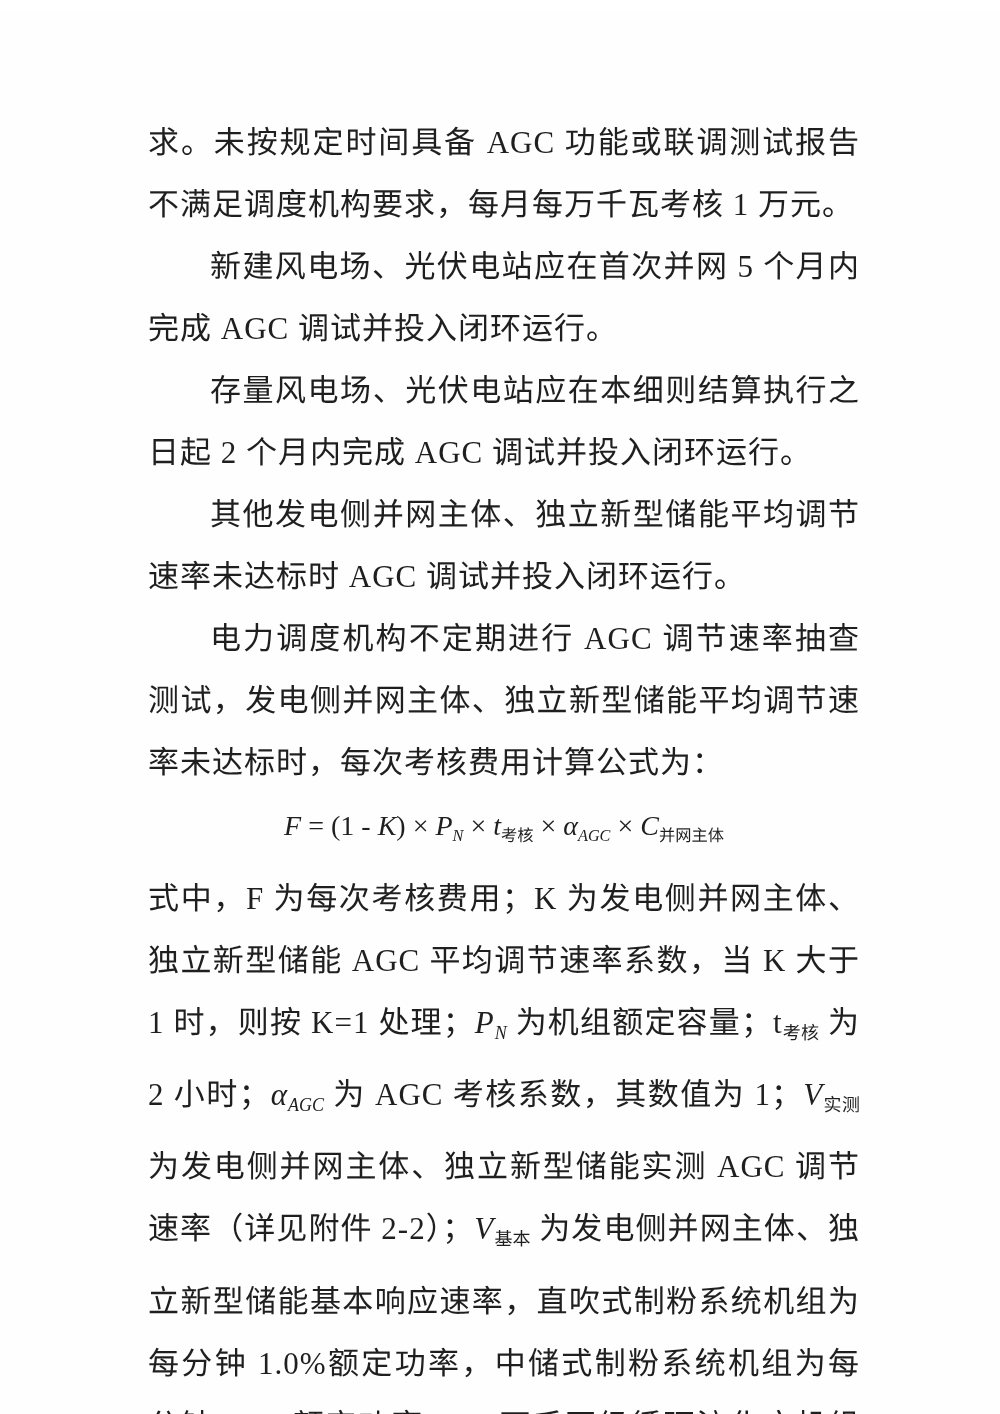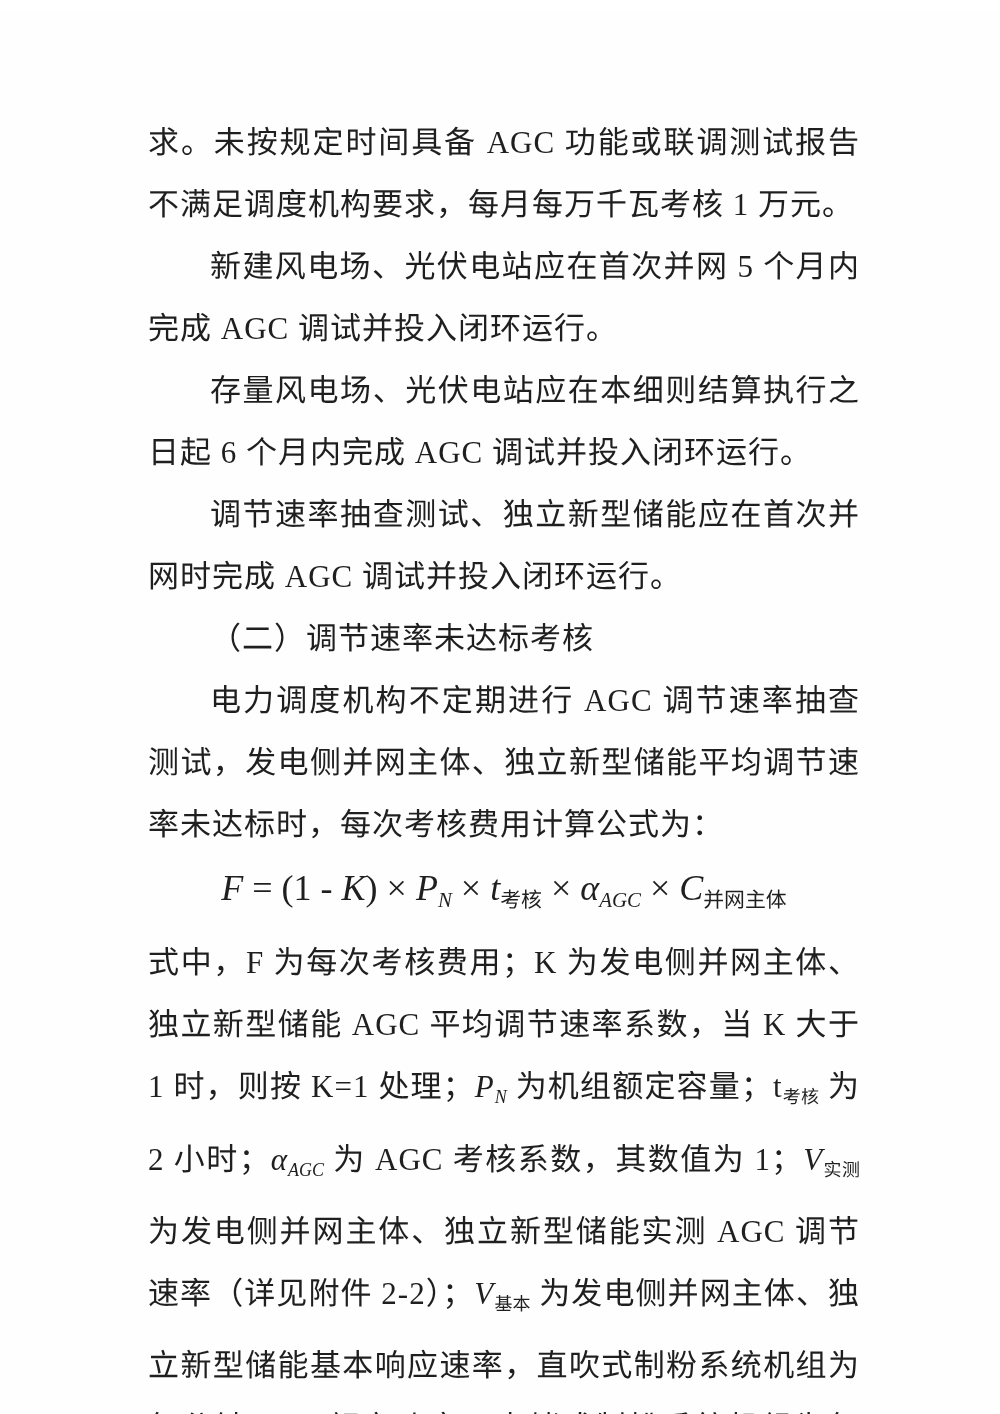--- a/index.html
+++ b/index.html
@@ -31,21 +31,21 @@
     letter-spacing: 1px;
   }
   .para.indent {
     text-indent: 2em;
   }
   .heading {
     font-weight: normal; 
   }
   .formula {
     margin: 0;
-    font-size: 36px;
+    font-size: 28px;
     line-height: 64px;
     text-align: center;
     font-family: "Liberation Serif", "DejaVu Serif", serif;
   }
   .formula.tall {
     line-height: 58px;
     padding: 14px 0 18px 0;
   }
   .seg-italic {
     font-style: italic;
@@ -74,20 +74,19 @@
     padding: 0 2px;
   }
 </style>
 </head>
 <body>
 
 <div class="page" style="background: rgb(254, 254, 254);">
   <main class="content" id="doc-content" style="color: rgb(31, 31, 31);">
       <p class="para">求。未按规定时间具备 AGC 功能或联调测试报告不满足调度机构要求，每月每万千瓦考核 1 万元。</p>
       <p class="para indent">新建风电场、光伏电站应在首次并网 5 个月内完成 AGC 调试并投入闭环运行。</p>
-      <p class="para indent">存量风电场、光伏电站应在本细则结算执行之日起 6 个月内完成 AGC 调试并投入闭环运行。</p>
-      <p class="para indent">调节速率抽查测试、独立新型储能应在首次并网时完成 AGC 调试并投入闭环运行。</p>
-      <p class="para indent heading">（二）调节速率未达标考核</p>
+      <p class="para indent">存量风电场、光伏电站应在本细则结算执行之日起 2 个月内完成 AGC 调试并投入闭环运行。</p>
+      <p class="para indent">其他发电侧并网主体、独立新型储能平均调节速率未达标时 AGC 调试并投入闭环运行。</p>
       <p class="para indent">电力调度机构不定期进行 AGC 调节速率抽查测试，发电侧并网主体、独立新型储能平均调节速率未达标时，每次考核费用计算公式为：</p>
       <div class="formula"><span><span class="seg-italic">F</span></span><span><span> = (1 - </span></span><span><span class="seg-italic">K</span></span><span><span>) × </span></span><span><span class="seg-italic">P</span><span class="seg-sub seg-sub-latin">N</span></span><span><span> × </span></span><span><span class="seg-italic">t</span><span class="seg-sub">考核</span></span><span><span> × </span></span><span><span class="seg-italic">α</span><span class="seg-sub seg-sub-latin">AGC</span></span><span><span> × </span></span><span><span class="seg-italic">C</span><span class="seg-sub">并网主体</span></span></div>
       <p class="para"><span><span>式中，F 为每次考核费用；K 为发电侧并网主体、独立新型储能 AGC 平均调节速率系数，当 K 大于 1 时，则按 K=1 处理；</span></span><span><span class="seg-italic">P</span><span class="seg-sub seg-sub-latin">N</span></span><span><span> 为机组额定容量；</span></span><span><span>t</span><span class="seg-sub">考核</span></span><span><span> 为 2 小时；</span></span><span><span class="seg-italic">α</span><span class="seg-sub seg-sub-latin">AGC</span></span><span><span> 为 AGC 考核系数，其数值为 1；</span></span><span><span class="seg-italic">V</span><span class="seg-sub">实测</span></span><span><span> 为发电侧并网主体、独立新型储能实测 AGC 调节速率（详见附件 2-2）；</span></span><span><span class="seg-italic">V</span><span class="seg-sub">基本</span></span><span><span> 为发电侧并网主体、独立新型储能基本响应速率，直吹式制粉系统机组为每分钟 1.0%额定功率，中储式制粉系统机组为每分钟 2.0%额定功率，30 万千瓦级循环流化床机组为每分钟 0.7％额定功率，10 万千瓦</span></span></p>
     </main>
 </div>
 
 </body></html>

